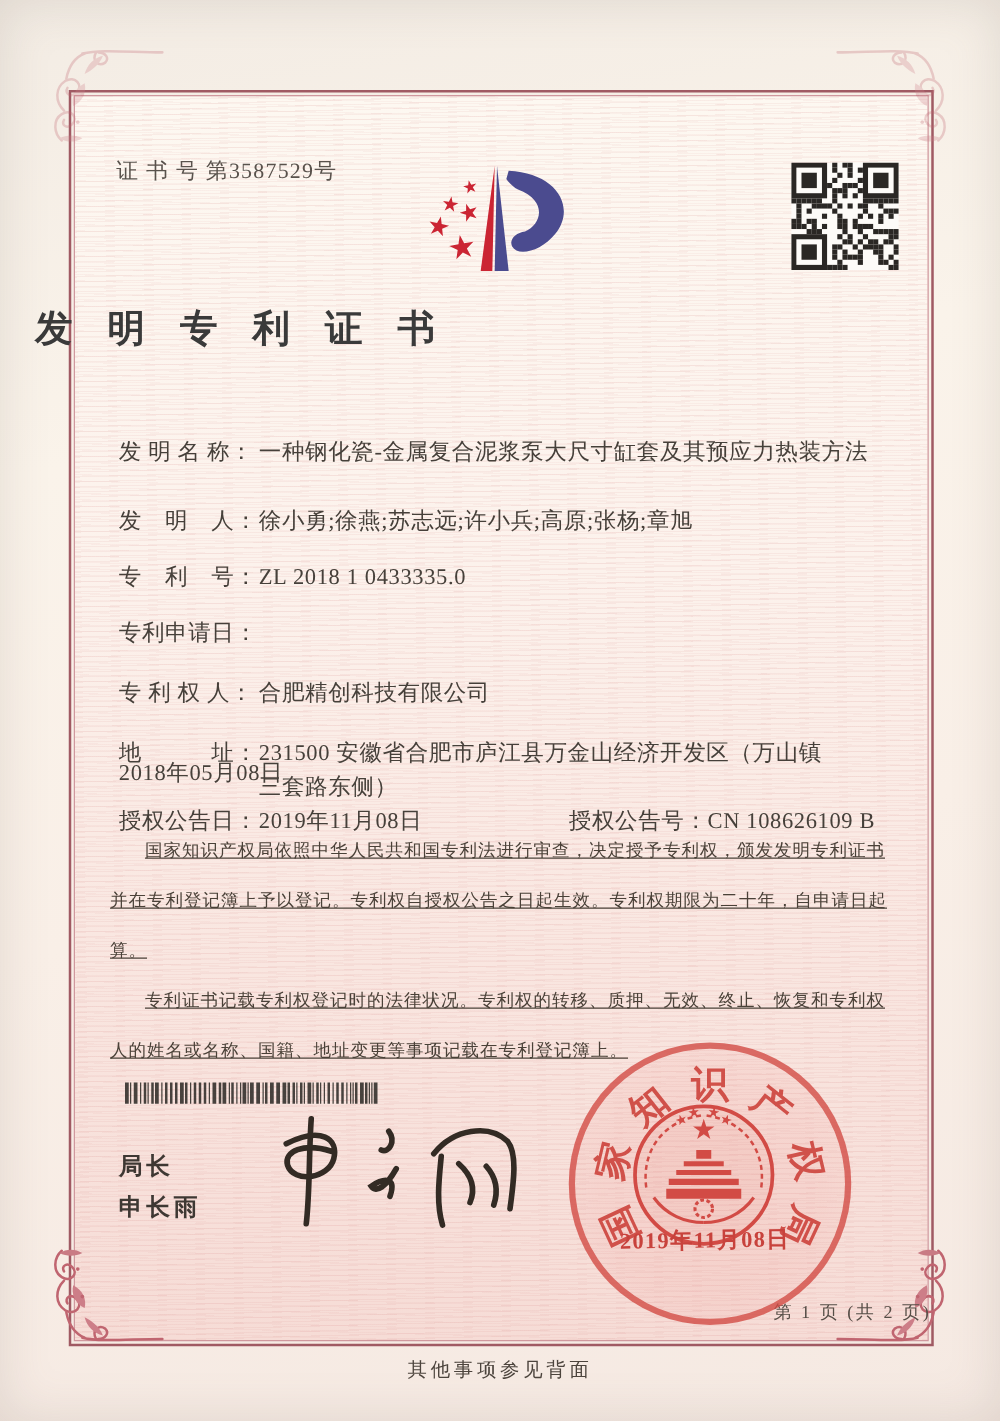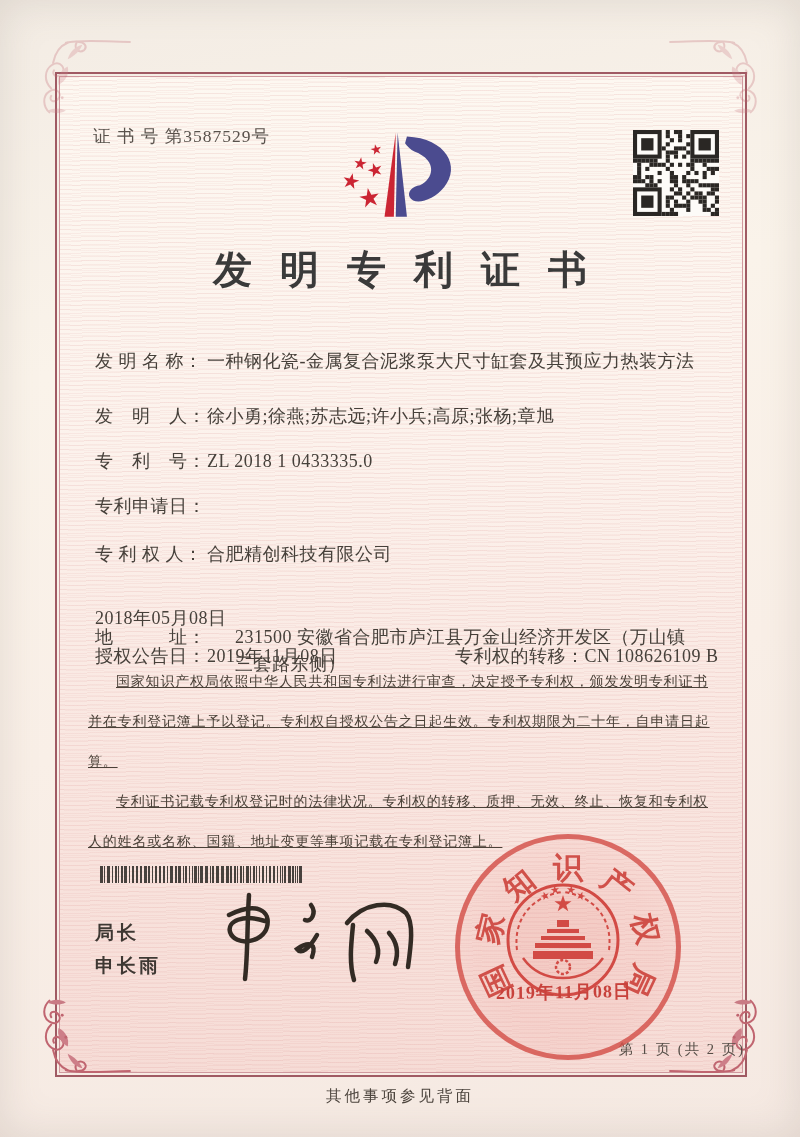--- a/index.html
+++ b/index.html
@@ -18,22 +18,22 @@
       repeating-linear-gradient(178.5deg, rgba(213,128,128,.10) 0 1px, rgba(0,0,0,0) 1px 4px),
       repeating-linear-gradient(181.5deg, rgba(213,128,128,.07) 0 1px, rgba(0,0,0,0) 1px 5px),
       linear-gradient(180deg,#fdf8f1 0%,#fcf2ec 38%,#f9e6e0 70%,#f6dcd6 100%);
   }
   .ornament{position:absolute;z-index:2;}
   
   .cert-no{position:absolute;left:93px;top:124px;z-index:3;font-size:17.5px;
     letter-spacing:1px;color:#59524c;white-space:pre;}
   .logo{position:absolute;left:336px;top:110px;z-index:3;}
   .qr{position:absolute;left:633px;top:130px;width:86px;height:86px;z-index:3;}
-  .title{position:absolute;left:0;top:243px;width:800px;z-index:3;text-align:center;
-    font-size:39px;font-weight:600;color:#3a3a3a;letter-spacing:28px;text-indent:28px;}
+  .title{position:absolute;left:0;top:243px;width:800px;z-index:3;text-align:left;
+    font-size:30px;font-weight:600;color:#3a3a3a;letter-spacing:28px;text-indent:28px;}
   
   .f-row{position:absolute;left:95px;z-index:3;display:flex;font-size:18px;
     color:#46403a;letter-spacing:.5px;line-height:27px;}
   .f-label{flex:0 0 112px;white-space:pre;}
   .f-value{white-space:pre-line;max-width:505px;}
   .grant-no{left:455px;}
   .grant-no .f-label{flex-basis:110px;}
   
   .body-text{position:absolute;left:88px;top:662px;width:626px;z-index:3;
     font-size:14px;line-height:40px;letter-spacing:.8px;color:#4a4138;text-decoration:underline;}
@@ -274,31 +274,31 @@
     <span class="f-value">ZL 2018 1 0433335.0</span>
   </div>
   <div class="f-row" style="top:493px;flex-direction:column;">
     <span class="f-label">专利申请日：</span>
     <span class="f-value">2018年05月08日</span>
   </div>
   <div class="f-row" style="top:541px;">
     <span class="f-label">专 利 权 人：</span>
     <span class="f-value">合肥精创科技有限公司</span>
   </div>
-  <div class="f-row" style="top:624px;gap:28px;">
+  <div class="f-row" style="top:589px;">
     <span class="f-label">地　　　址：</span>
     <span class="f-value">231500 安徽省合肥市庐江县万金山经济开发区（万山镇
 三套路东侧）</span>
   </div>
   <div class="f-row" style="top:643px;">
     <span class="f-label">授权公告日：</span>
     <span class="f-value">2019年11月08日</span>
   </div>
   <div class="f-row grant-no" style="top:643px;">
-    <span class="f-label">专利权的转移：</span>
+    <span class="f-label">授权公告号：</span>
     <span class="f-value">CN 108626109 B</span>
   </div>
 
   <div class="body-text">
     <p>国家知识产权局依照中华人民共和国专利法进行审查，决定授予专利权，颁发发明专利证书并在专利登记簿上予以登记。专利权自授权公告之日起生效。专利权期限为二十年，自申请日起算。</p>
     <p>专利证书记载专利权登记时的法律状况。专利权的转移、质押、无效、终止、恢复和专利权人的姓名或名称、国籍、地址变更等事项记载在专利登记簿上。</p>
   </div>
 
   <div class="barcode">
       <i style="left: 0px; width: 3px;"></i>

